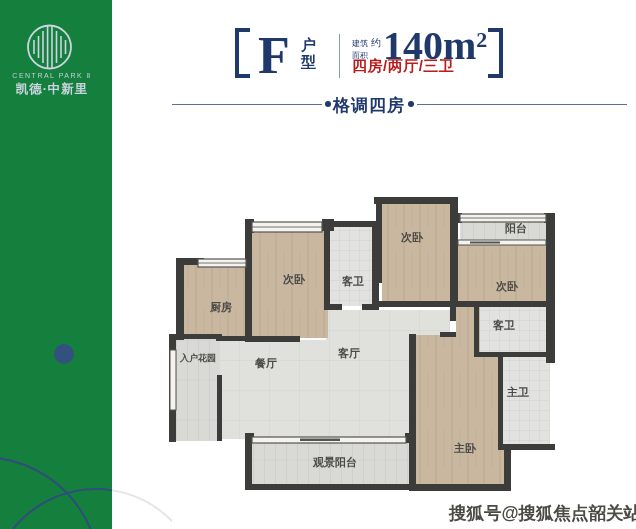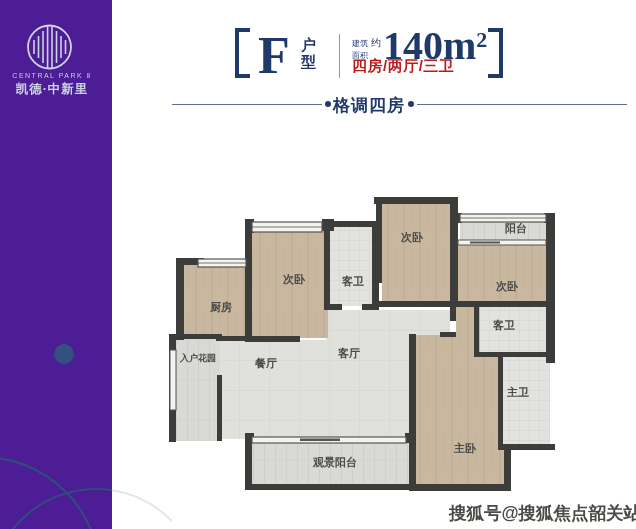--- a/index.html
+++ b/index.html
@@ -3,21 +3,21 @@
 <meta charset="utf-8">
 <style>
   html,body{margin:0;padding:0;}
   body{width:636px;height:529px;position:relative;overflow:hidden;background:#ffffff;
        font-family:"Liberation Sans",sans-serif;}
   .abs{position:absolute;}
 </style>
 </head>
 <body>
 
-<div class="abs" style="left:0;top:0;width:112px;height:529px;background:#4c1d95;overflow:hidden;">
+<div class="abs" style="left:0;top:0;width:112px;height:529px;background:#15803d;overflow:hidden;">
 
   <svg class="abs" style="left:0;top:360px;" width="112" height="169" viewBox="0 0 112 169">
     <circle cx="-18" cy="215" r="118" fill="none" stroke="#2f4d7d" stroke-width="2"></circle>
     <circle cx="96" cy="235" r="106" fill="none" stroke="#2f4d7d" stroke-width="2"></circle>
   </svg>
 
   <svg class="abs" style="left:0;top:0;" width="112" height="120" viewBox="0 0 112 120">
     <circle cx="49.5" cy="47" r="21.5" fill="none" stroke="#ccd4e2" stroke-width="1.8"></circle>
     <g stroke="#ccd4e2" stroke-width="1.6">
       <line x1="34" y1="40" x2="34" y2="54"></line>

